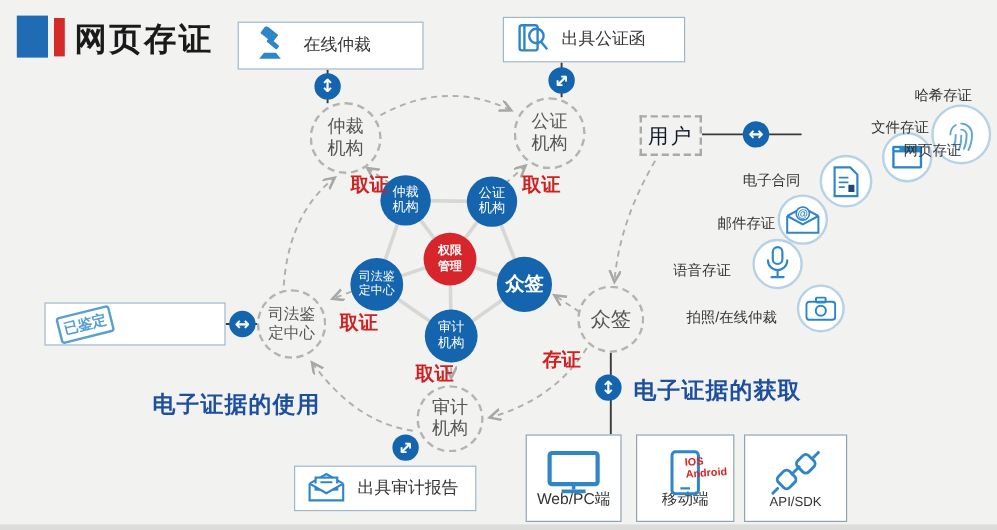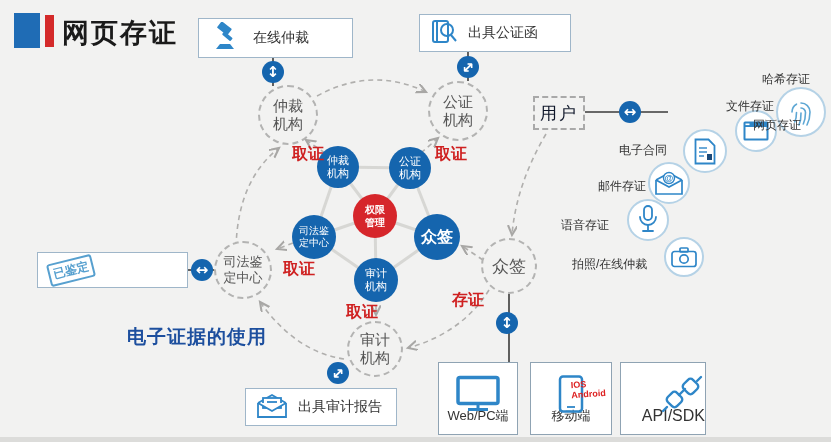--- a/index.html
+++ b/index.html
@@ -203,20 +203,21 @@
       <span>管理</span>
     </div>
 
   <div class="abs redlab" style="left:292px;top:144px;">取证</div>
   <div class="abs redlab" style="left:435px;top:144px;">取证</div>
   <div class="abs redlab" style="left:283px;top:259px;">取证</div>
   <div class="abs redlab" style="left:452px;top:246px;margin-top:44px;">存证</div>
   <div class="abs redlab" style="left:346px;top:302px;">取证</div>
 
   <div class="abs sect" style="left:127px;top:324px;">电子证据的使用</div>
+  <div class="abs sect" style="left:528px;top:313px;">电子证据的获取</div>
 
   <div class="abs stlabel" style="left:762px;top:71px;">哈希存证</div>
   <div class="abs stlabel" style="left:726px;top:98px;">文件存证</div>
   <div class="abs stlabel" style="left:710px;top:117px;margin-left:43px;">网页存证</div>
   <div class="abs stlabel" style="left:619px;top:142px;">电子合同</div>
   <div class="abs stlabel" style="left:588px;top:178px;padding-left:10px;">邮件存证</div>
   <div class="abs stlabel" style="left:561px;top:217px;">语音存证</div>
   <div class="abs stlabel" style="left:572px;top:256px;">拍照/在线仲裁</div>
 
   <div class="abs sticon" style="left:776px;top:87px;width:50px;height:50px;">
@@ -296,21 +297,21 @@
         <g fill="none" stroke="#2e86c8" stroke-width="2.5">
           <rect x="9" y="1.5" width="22" height="35" rx="3"></rect>
           <line x1="16" y1="32" x2="24" y2="32" stroke-width="1.8"></line>
         </g>
       </svg></span>
     <span class="osbadge">
       <span>IOS</span><br>
       <span>Android</span></span>
     <span>移动端</span>
   </div>
-  <div class="abs client" style="left:620px;top:362px;width:86px;height:73px;font-size:16px;align-items:flex-end;">
+  <div class="abs client" style="left:620px;top:362px;width:86px;height:73px;font-size:11px;">
     <span class="ic">
       <svg width="46" height="40" viewBox="0 0 46 40">
         <g fill="none" stroke="#2e86c8" stroke-width="2.4" stroke-linecap="round">
           <rect x="9" y="18" width="13" height="13" rx="3.5" transform="rotate(-45 15.5 24.5)"></rect>
           <rect x="25" y="5" width="13" height="13" rx="3.5" transform="rotate(-45 31.5 11.5)"></rect>
           <line x1="20" y1="20" x2="26" y2="14"></line>
           <line x1="8" y1="32" x2="4" y2="36"></line>
             <line x1="38" y1="6" x2="42" y2="2"></line>
         </g>
       </svg></span>

